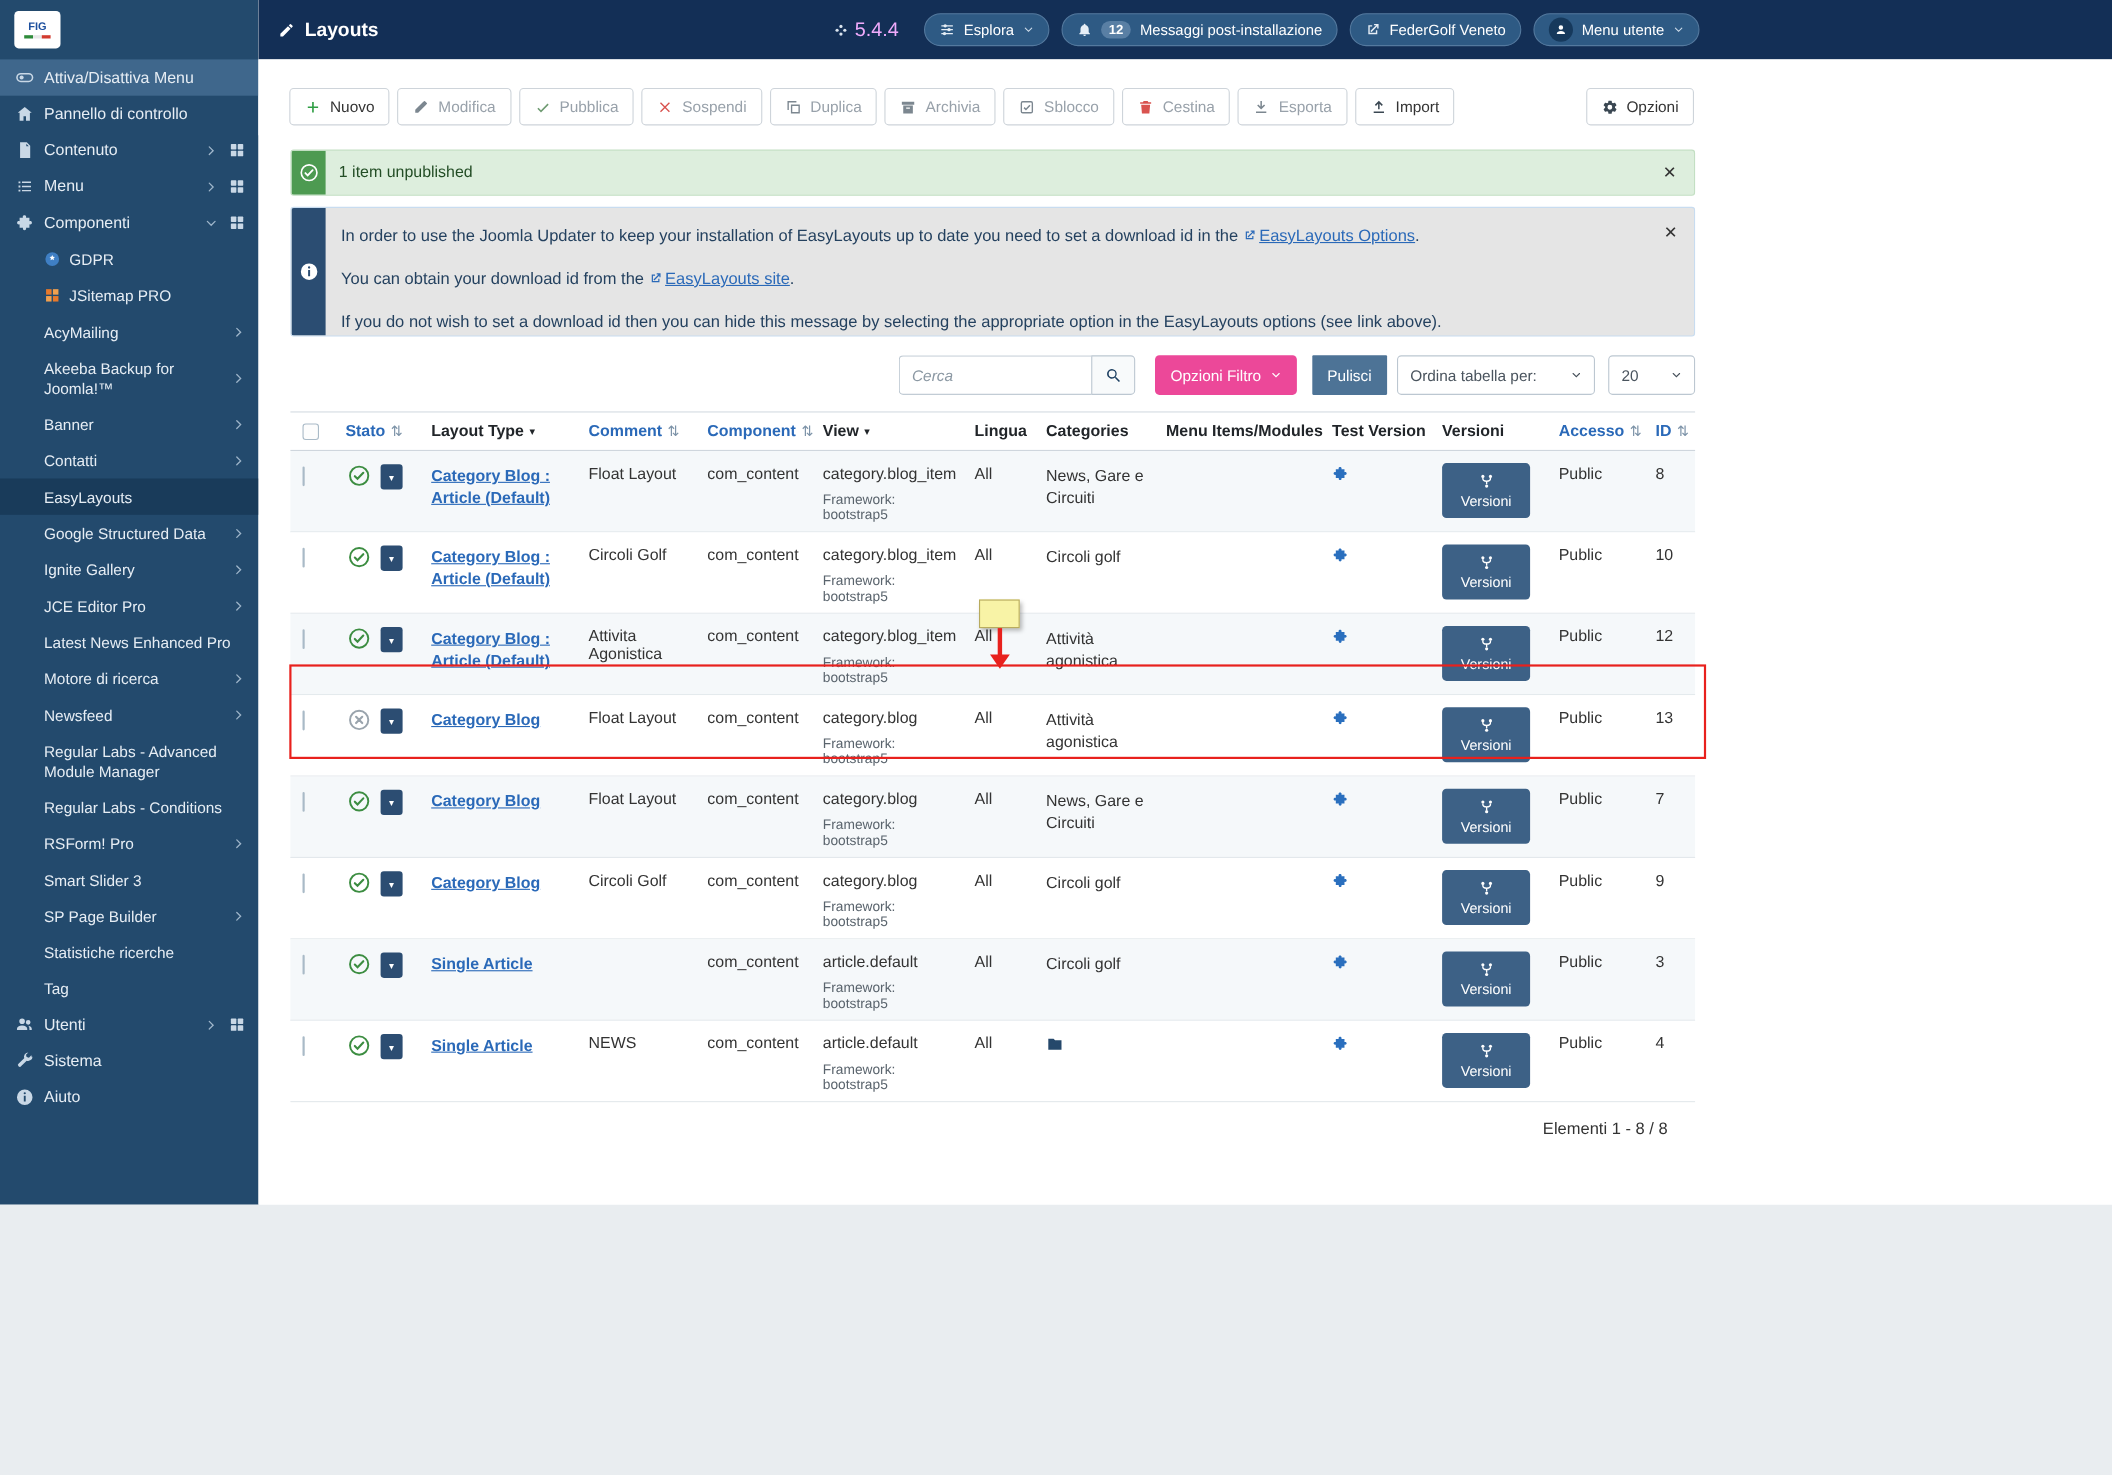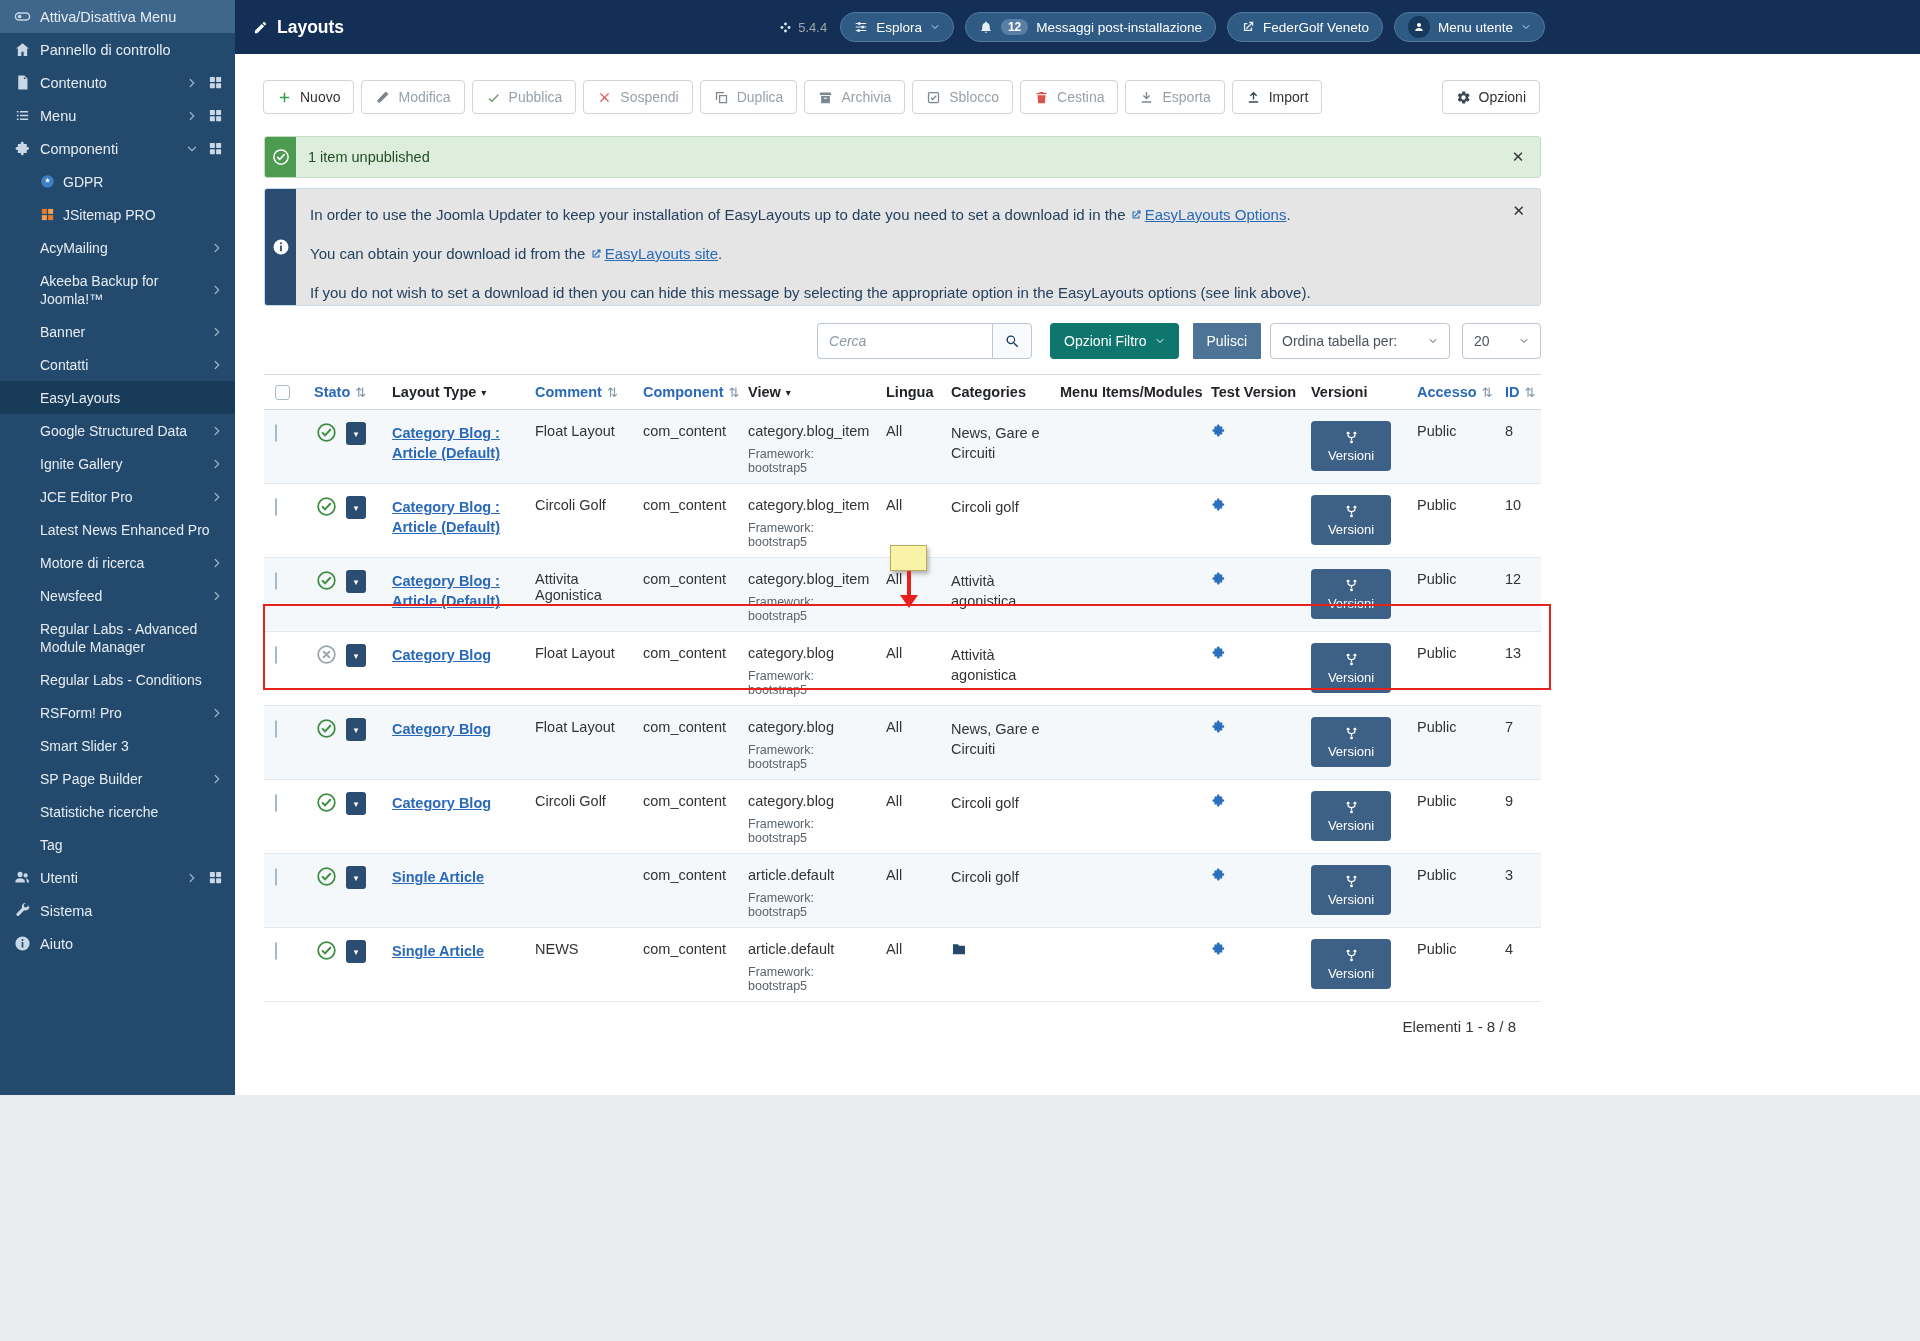--- a/index.html
+++ b/index.html
@@ -27,21 +27,21 @@
   .ico{display:inline-flex;width:17px;height:17px;margin-right:9px;color:#c9d8e6;flex:0 0 17px}
   .lvl2 .ico{width:15px;height:15px;flex:0 0 15px;margin-right:8px}
   .chev{display:inline-flex;width:12px;height:12px;color:#9db4c9;margin-left:8px;flex:0 0 12px}
   .gridico{display:inline-flex;width:15px;height:15px;color:#c9d8e6;margin-left:10px;flex:0 0 15px}
   
   .main{flex:1;background:#fff;min-width:0}
   .topbar{height:54px;background:var(--c-header);display:flex;align-items:center;color:#fff;padding:0 375px 0 18px}
   .tb-title{display:flex;align-items:center;gap:9px;font-size:17.5px;font-weight:700}
   .tb-title .ic{display:inline-flex;width:15px;height:15px;color:#fff}
   .tb-right{margin-left:auto;display:flex;align-items:center;gap:11px}
-  .version{font-size:13px;color:#a3a3a3;display:flex;align-items:center;gap:6px;margin-right:2px}
+  .version{font-size:18px;color:#f0abfc;display:flex;align-items:center;gap:6px;margin-right:12px}
   .version .ic{display:inline-flex;width:13px;height:13px;color:#dbe5ef}
   .pill{height:30px;border-radius:15px;background:var(--c-pill);border:1px solid var(--c-pillbrd);color:#fff;font-size:13.5px;display:flex;align-items:center;gap:8px;padding:0 13px;cursor:pointer;white-space:nowrap}
   .pill .pic{display:inline-flex;width:14px;height:14px;color:#e6eef6}
   .pill .pchev{display:inline-flex;width:10px;height:10px;color:#cfdcea}
   .badge{background:#597fa4;border-radius:9px;padding:1px 7px;font-size:12px;font-weight:700}
   .avatar{width:22px;height:22px;border-radius:50%;background:#16395c;display:flex;align-items:center;justify-content:center}
   .avatar .pic{width:12px;height:12px}
   
   .toolbar{background:#fff;padding:26px 0 9px 0}
   .toolbar-inner{width:1277px;margin-left:28px;display:flex;gap:7px}
@@ -63,21 +63,21 @@
   .alert-i .lnkic{display:inline-block;width:12px;height:12px;vertical-align:-1px;margin-right:3px;color:var(--c-link)}
   .iclose{position:absolute;top:13px;right:15px;color:#333;font-size:15px;cursor:pointer}
   .sico{display:inline-flex;width:18px;height:18px}
   
   .filter-row{margin-top:17px;height:36px;display:flex;align-items:center;justify-content:flex-end}
   .search-group{display:flex;margin-right:18px}
   .inp{width:175px;height:36px;border:1px solid #bcc7d1;border-right:none;border-radius:4px 0 0 4px;padding:0 11px;font-size:14px;color:#333;outline:none;font-family:inherit}
   .inp::placeholder{font-style:italic;color:#8b98a3}
   .sbtn{width:40px;height:36px;border:1px solid #bcc7d1;border-radius:0 4px 4px 0;background:#f8fafb;display:flex;align-items:center;justify-content:center;color:#1d3f61;cursor:pointer}
   .sbtn .bic{width:15px;height:15px;display:inline-flex}
-  .btn-filter{height:36px;background:#0f766e;color:#fff;border:none;border-radius:4px;padding:0 14px;font-size:14px;display:flex;align-items:center;gap:8px;cursor:pointer;margin-right:14px;font-family:inherit}
+  .btn-filter{height:36px;background:#ec4899;color:#fff;border:none;border-radius:4px;padding:0 14px;font-size:14px;display:flex;align-items:center;gap:8px;cursor:pointer;margin-right:14px;font-family:inherit}
   .btn-filter .pchev{display:inline-flex;width:10px;height:10px}
   .btn-clear{height:36px;background:#4d7396;color:#fff;border:none;border-radius:1px;padding:0 14px;font-size:14px;display:flex;align-items:center;cursor:pointer;margin-right:9px;font-family:inherit}
   .sel{height:36px;border:1px solid #bcc7d1;border-radius:4px;background:#fff;display:flex;align-items:center;justify-content:space-between;gap:8px;padding:0 11px;font-size:14px;color:#4a545e;cursor:pointer}
   .sel .pchev{display:inline-flex;width:10px;height:10px;color:#4a545e}
   .sel-sort{width:180px;margin-right:12px}
   .sel-size{width:79px}
   
   .table{margin-top:15px;border-top:1px solid #d4dbe1}
   .thead,.trow{display:grid;grid-template-columns:38px 82px 143px 108px 105px 138px 65px 109px 151px 100px 106px 88px 44px}
   .thead{height:35px;align-items:center;border-bottom:1px solid #cfd6dd;font-size:14.5px;font-weight:700;color:#212529}
@@ -108,20 +108,30 @@
   .ann-box{position:absolute;left:263px;top:604px;width:1288px;height:86px;border:2px solid #e8211d;z-index:6;pointer-events:none}
   .ann-note{position:absolute;left:890px;top:545px;width:37px;height:26px;background:#f8f3a6;border:1px solid #b8ab5e;box-shadow:2px 3px 4px rgba(0,0,0,.28);z-index:7;pointer-events:none}
   .ann-line{position:absolute;left:907px;top:571px;width:4px;height:25px;background:#e8211d;z-index:7;pointer-events:none}
   .ann-head{position:absolute;left:900px;top:595px;width:0;height:0;border-left:9px solid transparent;border-right:9px solid transparent;border-top:13px solid #e8211d;z-index:7;pointer-events:none}
 </style>
 </head>
 <body>
 
 <div class="app">
   <aside class="sidebar">
+    <div class="logo-strip">
+      <div class="logo-box">
+        <span class="fig">FIG</span>
+        <span class="tric">
+            <i style="background:#2e8b3a"></i>
+            <i style="background:#e8e8e8"></i>
+            <i style="background:#d23b2f"></i>
+          </span>
+      </div>
+    </div>
     <nav id="sidemenu">
         <div class="side-item toggle">
           <span class="ico">
             <svg viewBox="0 0 24 24" width="100%" height="100%" fill="currentColor" xmlns="http://www.w3.org/2000/svg">
               <rect x="2" y="7" width="20" height="10" rx="5" fill="none" stroke="currentColor" stroke-width="2"></rect>
               <circle cx="8" cy="12" r="2.6"></circle>
             </svg>
           </span>
           <span class="lbl">Attiva/Disattiva Menu</span>
         </div>

